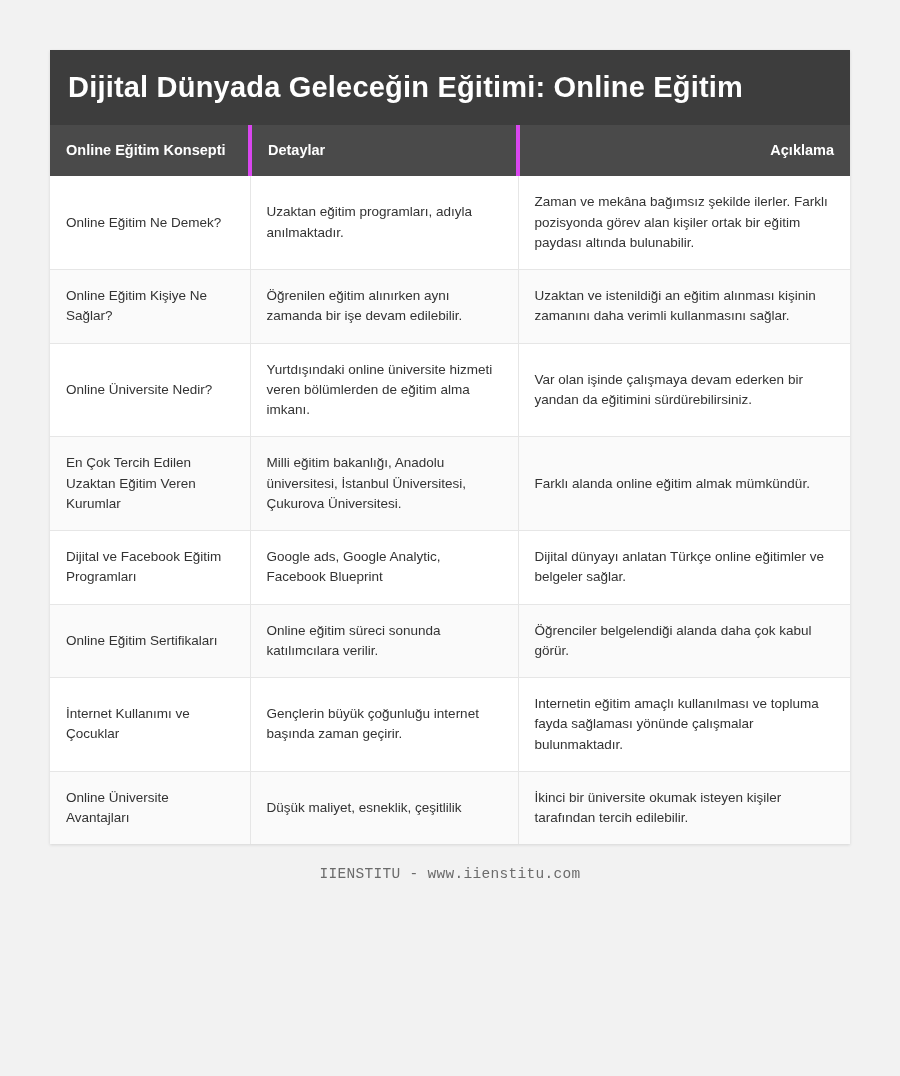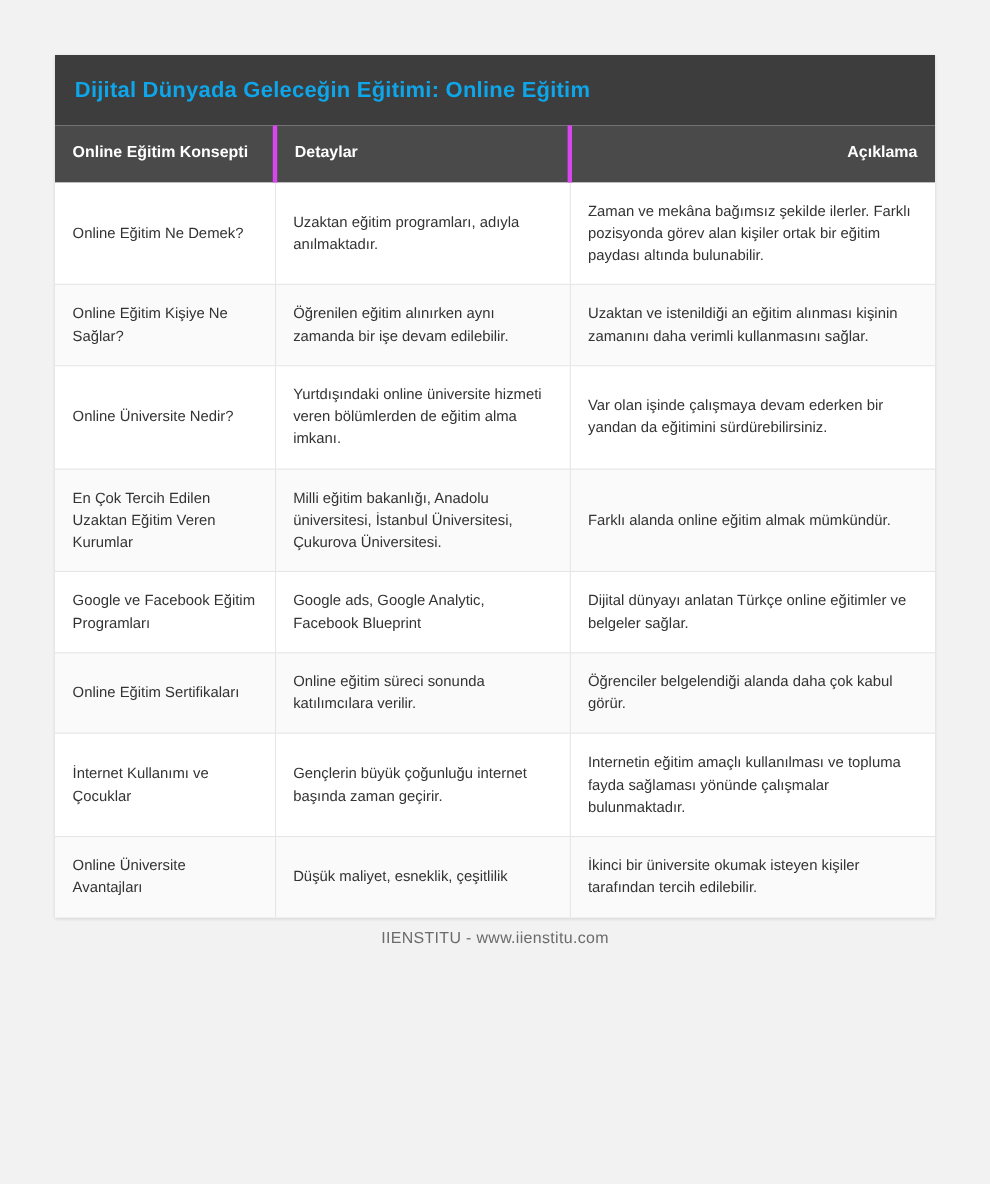--- a/index.html
+++ b/index.html
@@ -19,23 +19,23 @@
     height: 1076px;
     padding: 50px 50px 0 50px;
     background: #f2f2f2;
   }
   .table-wrap {
     background: #ffffff;
     box-shadow: 0 1px 3px rgba(0,0,0,0.12);
   }
   .title-bar {
     background: #3d3d3d;
-    color: #0ea5e9;
+    color: #ffffff;
     padding: 20px 20px 20px 18px;
-    font-size: 20px;
+    font-size: 29px;
     font-weight: bold;
     letter-spacing: 0.2px;
     line-height: 1.2;
   }
   table {
     border-collapse: collapse;
     width: 100%;
     table-layout: fixed;
   }
   thead th {
@@ -69,22 +69,23 @@
   tbody tr:nth-child(odd) td {
     background: #ffffff;
   }
   tbody tr:last-child td {
     border-bottom: none;
   }
   .footer {
     text-align: center;
     color: #6b6b6b;
     font-size: 14.5px;
-    padding-top: 11px;
+    padding-top: 22px;
     letter-spacing: 0.3px;
+    font-family: Liberation Mono, monospace;
   }
 </style>
 </head>
 <body>
 
 <div class="page">
   <div class="table-wrap">
     <div class="title-bar">Dijital Dünyada Geleceğin Eğitimi: Online Eğitim</div>
     <table>
       <colgroup>
@@ -114,21 +115,21 @@
           <td>Online Üniversite Nedir?</td>
           <td>Yurtdışındaki online üniversite hizmeti veren bölümlerden de eğitim alma imkanı.</td>
           <td>Var olan işinde çalışmaya devam ederken bir yandan da eğitimini sürdürebilirsiniz.</td>
         </tr>
         <tr>
           <td>En Çok Tercih Edilen Uzaktan Eğitim Veren Kurumlar</td>
           <td>Milli eğitim bakanlığı, Anadolu üniversitesi, İstanbul Üniversitesi, Çukurova Üniversitesi.</td>
           <td>Farklı alanda online eğitim almak mümkündür.</td>
         </tr>
         <tr>
-          <td>Google ve Facebook Eğitim Programları</td>
+          <td>Dijital ve Facebook Eğitim Programları</td>
           <td>Google ads, Google Analytic, Facebook Blueprint</td>
           <td>Dijital dünyayı anlatan Türkçe online eğitimler ve belgeler sağlar.</td>
         </tr>
         <tr>
           <td>Online Eğitim Sertifikaları</td>
           <td>Online eğitim süreci sonunda katılımcılara verilir.</td>
           <td>Öğrenciler belgelendiği alanda daha çok kabul görür.</td>
         </tr>
         <tr>
           <td>İnternet Kullanımı ve Çocuklar</td>

